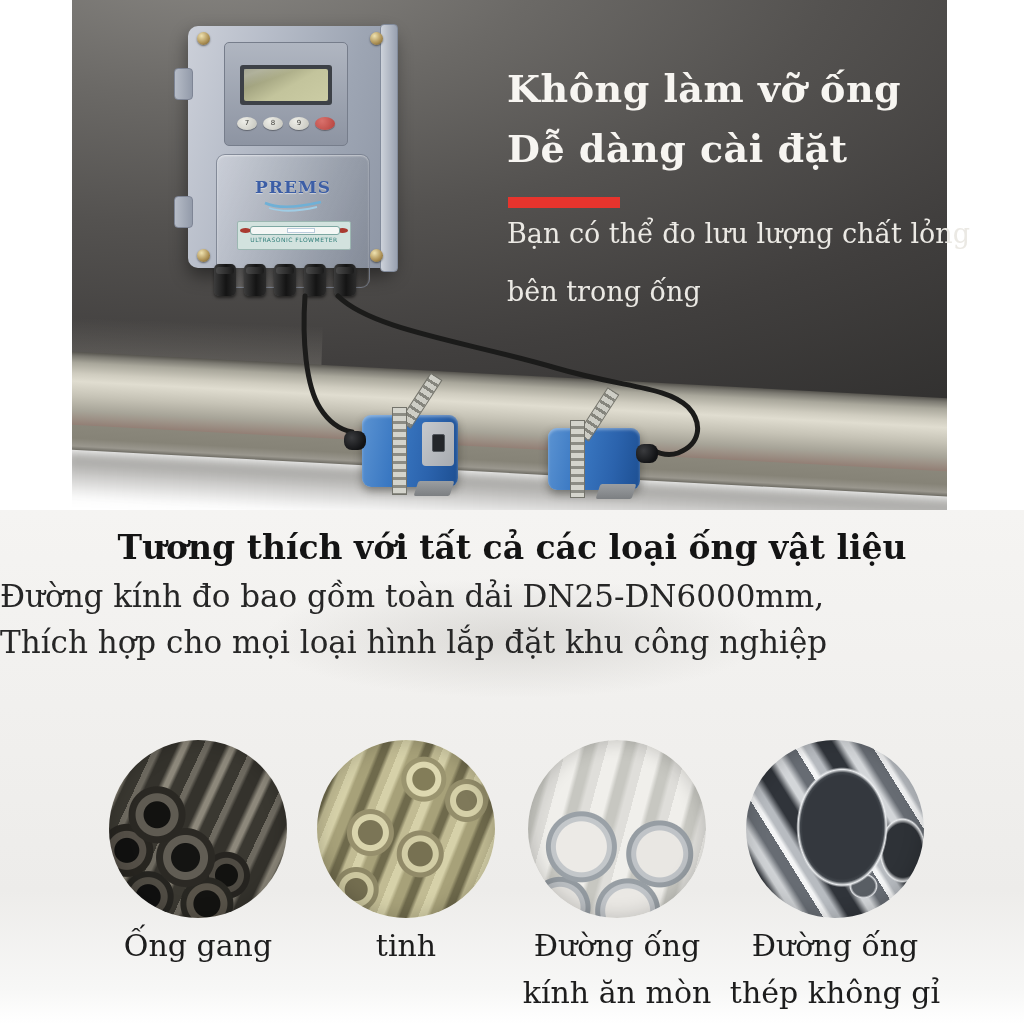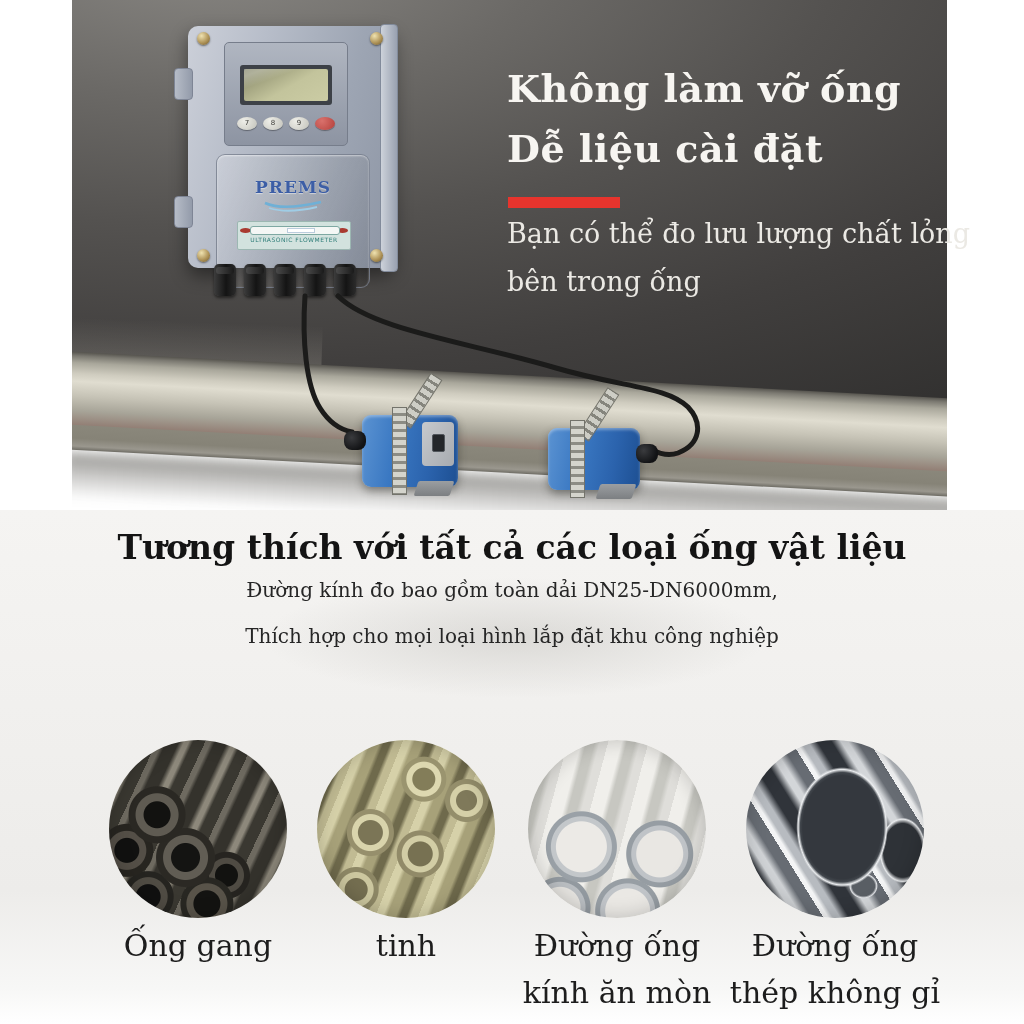--- a/index.html
+++ b/index.html
@@ -79,21 +79,21 @@
   .hero-line{left:507px;color:#f7f5f1;font-weight:bold;font-size:38px;letter-spacing:.5px;}
   #accent-bar{left:508px;top:197px;width:112px;height:11px;background:#e7342d;}
   .hero-sub{left:507px;color:#ebe9e4;font-size:27px;}
 
   
   #lower{left:0;top:510px;width:1024px;height:514px;
     background:linear-gradient(to bottom,#f5f4f2 0%,#f1f0ee 38%,#edecea 74%,#f7f7f6 93%,#ffffff 100%);}
   #desc-shade{left:180px;top:48px;width:670px;height:160px;
     background:radial-gradient(closest-side,rgba(182,180,175,.38),rgba(182,180,175,0) 75%);}
   #section-title{left:0;top:18px;width:1024px;text-align:center;font-size:33px;font-weight:bold;color:#141414;}
-  .section-desc{left:0;width:1024px;text-align:center;font-size:20px;color:#262626;}
+  .section-desc{left:0;width:1024px;text-align:left;font-size:31px;color:#262626;}
 
   .material-circle{top:230px;width:178px;height:178px;border-radius:50%;overflow:hidden;}
   .material-circle::after{content:"";position:absolute;inset:0;border-radius:50%;
     box-shadow:inset 0 0 20px rgba(0,0,0,.20);}
   #circle-cast-iron{left:109px;background-color:#2e2d2b;background-image:
     radial-gradient(circle at 27% 42%, #121210 0 13px, #5f5b52 14px 21px, #2a2823 22px 28px, rgba(0,0,0,0) 29px),
     radial-gradient(circle at 10% 62%, #111110 0 12px, #544f47 13px 19px, #272520 20px 26px, rgba(0,0,0,0) 27px),
     radial-gradient(circle at 43% 66%, #141412 0 14px, #615d54 15px 22px, #2b2924 23px 29px, rgba(0,0,0,0) 30px),
     radial-gradient(circle at 22% 88%, #101010 0 12px, #504c44 13px 19px, #252420 20px 25px, rgba(0,0,0,0) 26px),
     radial-gradient(circle at 55% 92%, #131311 0 13px, #585349 14px 20px, #282722 21px 26px, rgba(0,0,0,0) 27px),
@@ -128,24 +128,24 @@
 <div id="canvas">
 
   <div id="photo-block" class="abs">
     <div id="dark-backdrop" class="abs"></div>
     <div id="floor-glow" class="abs"></div>
     <div id="pipe-shadow" class="abs"></div>
     <div id="pipe" class="abs"></div>
   </div>
 
   <div class="abs hero-line" style="top:66px;">Không làm vỡ ống</div>
-  <div class="abs hero-line" style="top:126px;">Dễ liệu cài đặt</div>
+  <div class="abs hero-line" style="top:126px;">Dễ dàng cài đặt</div>
   <div id="accent-bar" class="abs"></div>
   <div class="abs hero-sub" style="top:218px;">Bạn có thể đo lưu lượng chất lỏng</div>
-  <div class="abs hero-sub" style="top:266px;">bên trong ống</div>
+  <div class="abs hero-sub" style="top:276px;">bên trong ống</div>
 
   <div id="device" class="abs">
     <div class="abs tab" style="top:42px;"></div>
     <div class="abs tab" style="top:170px;"></div>
     <div id="rail" class="abs"></div>
     <div class="abs screw" style="left:9px;top:6px;"></div>
     <div class="abs screw" style="left:182px;top:6px;"></div>
     <div class="abs screw" style="left:9px;top:223px;"></div>
     <div class="abs screw" style="left:182px;top:223px;"></div>
 

